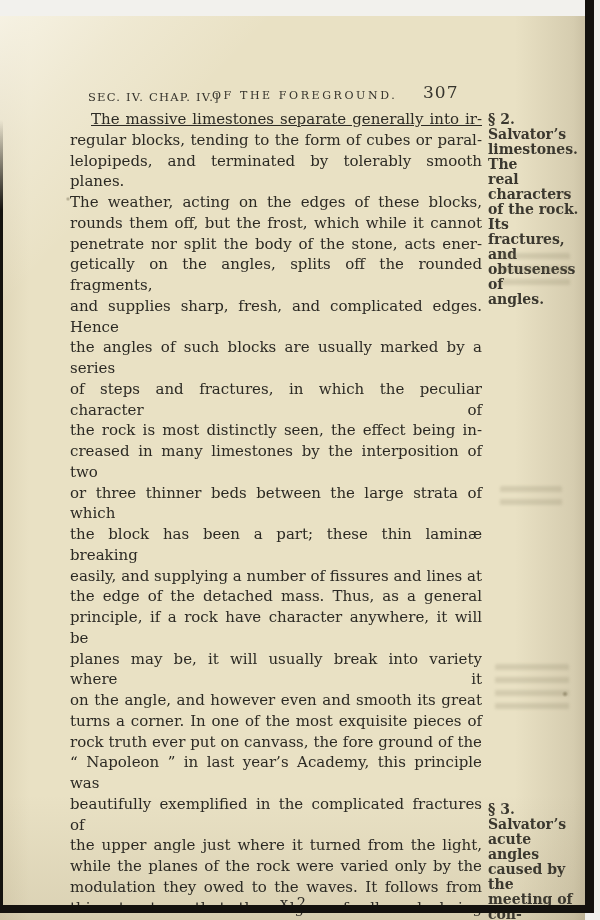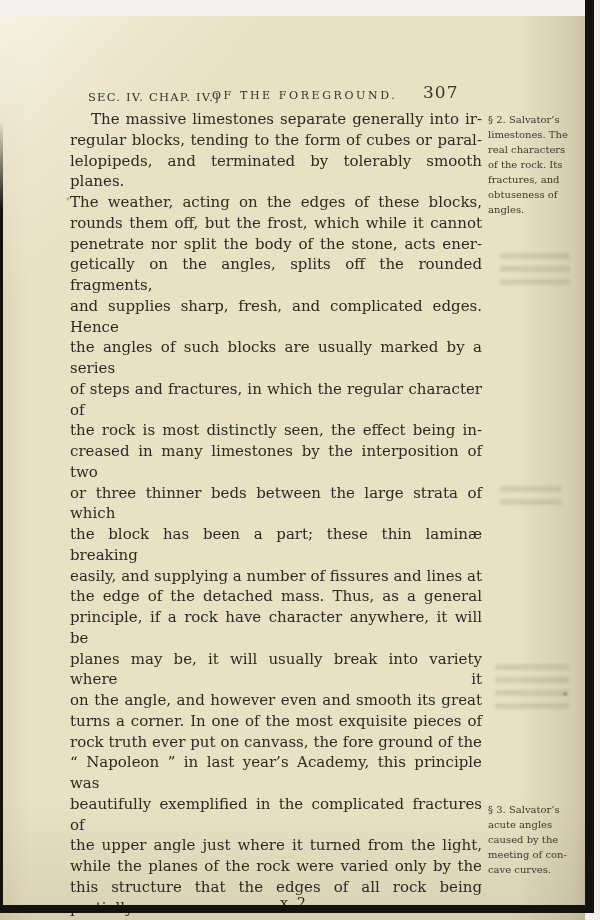--- a/index.html
+++ b/index.html
@@ -30,25 +30,25 @@
   .hdr{position:absolute;color:#35332c;white-space:nowrap;}
   .hdr-sec{left:88px;top:74px;font-size:11.5px;letter-spacing:1.2px;}
   .hdr-title{left:212px;top:73px;font-size:11px;letter-spacing:2.6px;}
   .hdr-page{left:423px;top:66px;font-size:17px;letter-spacing:1px;}
 
   .bodytext{
     position:absolute;left:70px;top:93px;width:412px;
     font-size:15px;line-height:20.75px;color:#2c2a24;
   }
   .line{text-align:justify;text-align-last:justify;}
-  .line.indent{text-indent:21px;}
+  .line.indent{text-indent:21px;text-decoration:underline;}
 
   .sidenote{
     position:absolute;left:488px;width:97px;
-    font-size:10px;line-height:15px;color:#3b382f;
+    font-size:14px;line-height:15px;color:#3b382f;font-weight:bold;
   }
   .sn1{top:96px;}
   .sn2{top:760px;margin-top:26px;}
 
   .signature{
     position:absolute;left:88px;top:867px;width:412px;
     text-align:center;font-size:14.5px;color:#2c2a24;letter-spacing:2px;margin-top:12px;
   }
 
   
@@ -73,36 +73,37 @@
   <div class="bodytext">
       <div class="line indent">The massive limestones separate generally into ir-</div>
       <div class="line">regular blocks, tending to the form of cubes or paral-</div>
       <div class="line">lelopipeds, and terminated by tolerably smooth planes.</div>
       <div class="line">The weather, acting on the edges of these blocks,</div>
       <div class="line">rounds them off, but the frost, which while it cannot</div>
       <div class="line">penetrate nor split the body of the stone, acts ener-</div>
       <div class="line">getically on the angles, splits off the rounded fragments,</div>
       <div class="line">and supplies sharp, fresh, and complicated edges. Hence</div>
       <div class="line">the angles of such blocks are usually marked by a series</div>
-      <div class="line">of steps and fractures, in which the regular character of</div>
+      <div class="line">of steps and fractures, in which the peculiar character of</div>
       <div class="line">the rock is most distinctly seen, the effect being in-</div>
       <div class="line">creased in many limestones by the interposition of two</div>
       <div class="line">or three thinner beds between the large strata of which</div>
       <div class="line">the block has been a part; these thin laminæ breaking</div>
       <div class="line">easily, and supplying a number of fissures and lines at</div>
       <div class="line">the edge of the detached mass. Thus, as a general</div>
       <div class="line">principle, if a rock have character anywhere, it will be</div>
       <div class="line">planes may be, it will usually break into variety where it</div>
       <div class="line">on the angle, and however even and smooth its great</div>
       <div class="line">turns a corner. In one of the most exquisite pieces of</div>
       <div class="line">rock truth ever put on canvass, the fore ground of the</div>
       <div class="line">“ Napoleon ” in last year’s Academy, this principle was</div>
       <div class="line">beautifully exemplified in the complicated fractures of</div>
       <div class="line">the upper angle just where it turned from the light,</div>
       <div class="line">while the planes of the rock were varied only by the</div>
+      <div class="line">modulation they owed to the waves. It follows from</div>
       <div class="line">this structure that the edges of all rock being partially</div>
     </div>
 
   <div class="sidenote sn1">
       <div>§ 2. Salvator’s</div>
       <div>limestones. The</div>
       <div>real characters</div>
       <div>of the rock. Its</div>
       <div>fractures, and</div>
       <div>obtuseness of</div>

